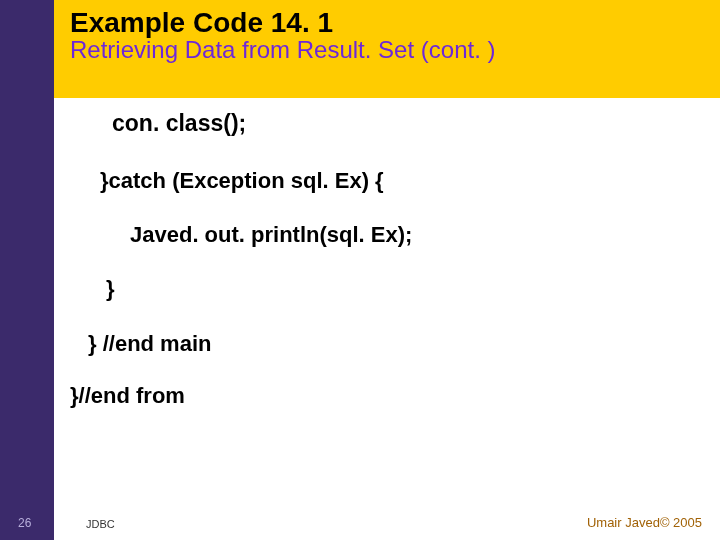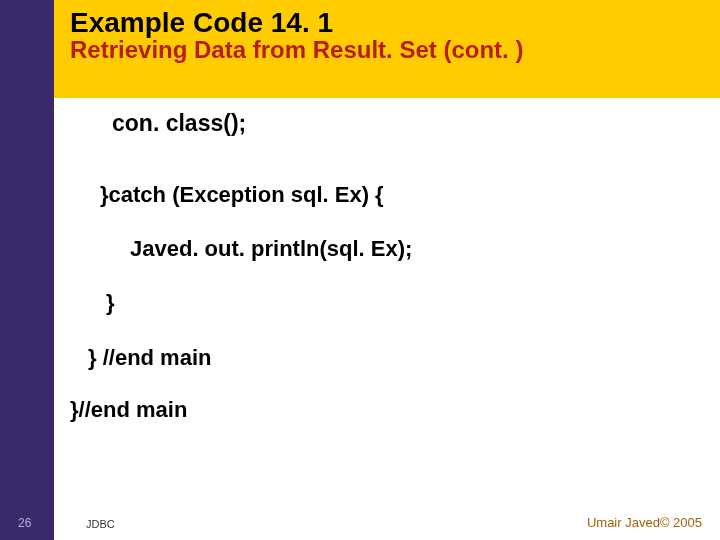--- a/index.html
+++ b/index.html
@@ -1,27 +1,27 @@
 <!DOCTYPE html>
 <html><head>
 <meta charset="utf-8">
 <style>
   * { margin: 0; padding: 0; box-sizing: border-box; }
   html, body { width: 720px; height: 540px; overflow: hidden; font-family: Arial, Helvetica, sans-serif; background: #fff; }
   .slide { position: relative; width: 720px; height: 540px; background: #ffffff; }
   .left-bar { position: absolute; left: 0; top: 0; width: 54px; height: 540px; background: #3b2a6b; }
   .title-band { position: absolute; left: 54px; top: 0; right: 0; height: 98px; background: #ffcc00; padding: 8px 12px 4px 16px; }
   .title { font-size: 28px; font-weight: bold; color: #000; line-height: 1.05; }
-  .subtitle { font-size: 24px; font-weight: bold; color: #b91c1c; line-height: 1.1; margin-top: 0px; }
+  .subtitle { font-size: 24px; font-weight: normal; color: #6d28d9; line-height: 1.1; margin-top: 0px; }
   .corner-square { position: absolute; left: 0; top: 0; width: 54px; height: 98px; background: #3b2a6b; }
   .content { position: absolute; left: 70px; top: 110px; right: 20px; bottom: 50px; color: #000; }
   .code-line { font-weight: bold; font-size: 21px; line-height: 1.2; }
   .step-comment { font-weight: bold; font-size: 18px; margin-left: 36px; }
   .conclose { margin-left: 42px; font-size: 23px; }
-  .catch { margin-left: 30px; margin-top: 44px; font-size: 22px; }
+  .catch { margin-left: 30px; margin-top: 30px; font-size: 22px; }
   .println { margin-left: 60px; margin-top: 28px; font-size: 22px; }
   .closebrace1 { margin-left: 36px; margin-top: 28px; font-size: 22px; }
   .endmain { margin-left: 18px; margin-top: 28px; font-size: 22px; }
   .endclass { margin-left: 0px; margin-top: 26px; font-size: 22px; }
   .footer { position: absolute; left: 0; right: 0; bottom: 0; height: 36px; }
   .page-num { position: absolute; left: 18px; bottom: 10px; font-size: 12px; color: #b7aedb; }
   .footer-label { position: absolute; left: 86px; bottom: 10px; font-size: 11px; color: #333; text-align: center; }
   .copyright { position: absolute; right: 18px; bottom: 10px; font-size: 13px; font-family: Liberation Sans, sans-serif; color: #a16207; }
 </style>
 </head>
@@ -35,21 +35,21 @@
     <div class="title">Example Code 14. 1</div>
     <div class="subtitle">Retrieving Data from Result. Set (cont. )</div>
   </div>
 
   <div class="content">
     <div class="code-line conclose">con. class();</div>
     <div class="code-line catch">}catch (Exception sql. Ex) {</div>
     <div class="code-line println">Javed. out. println(sql. Ex);</div>
     <div class="code-line closebrace1">}</div>
     <div class="code-line endmain">} //end main</div>
-    <div class="code-line endclass">}//end main</div>
+    <div class="code-line endclass">}//end from</div>
   </div>
 
   <div class="footer">
     <div class="page-num">26</div>
     <div class="footer-label">JDBC</div>
     <div class="copyright">Umair Javed© 2005</div>
   </div>
 </div>
 
 </body></html>

